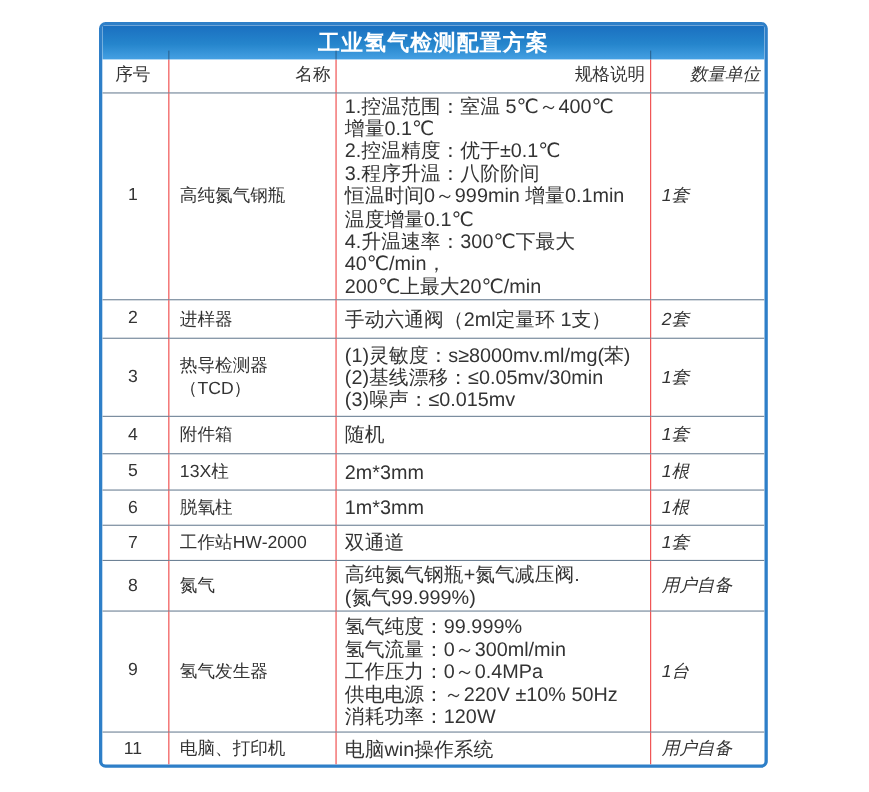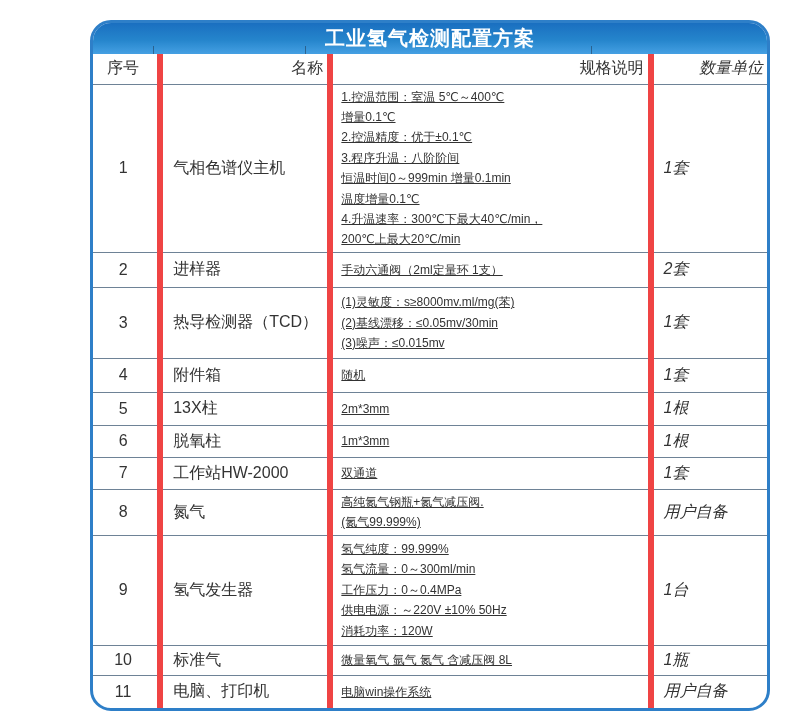--- a/index.html
+++ b/index.html
@@ -5,23 +5,23 @@
   html,body{margin:0;padding:0;}
   body{
     width:790px;height:720px;background:#ffffff;
     font-family:"Liberation Sans","DejaVu Sans",sans-serif;
     color:#333333;
   }
   .sheet{
     box-sizing:border-box;
     position:relative;
     margin:20px 0 0 90px;
-    width:680px;
+    width:608px;
     border:3px solid #2e7fc8;
-    border-radius:21px;
+    border-radius:6px;
     overflow:hidden;
     background:#ffffff;
   }
   .title-bar{
     position:relative;
     height:31px;
     background:linear-gradient(180deg,#1a6fc0 0%,#2585cc 55%,#45a0e3 100%);
     display:flex;align-items:center;justify-content:center;
   }
   .title-bar span{
@@ -33,35 +33,35 @@
   }
   .tb-stub.s1{left:60px}
   .tb-stub.s2{left:212px}
   .tb-stub.s3{left:498px}
   table{
     width:100%;
     border-collapse:collapse;
     table-layout:fixed;
   }
   th,td{
-    border-right:6px solid #ef4444;
+    border-right:1px solid #ef4444;
     border-bottom:1px solid #6e8296;
     vertical-align:middle;
     font-weight:normal;
     font-size:16px;
     padding:2px 4px 2px 0;
   }
   th:last-child,td:last-child{border-right:none;font-style:italic;}
   tbody tr:last-child td{border-bottom:none;margin-left:29px;}
   thead tr{height:30px;}
   th{text-align:right;padding-left:10px;}
   th.h-no{text-align:center;padding-left:0;}
   td.c-no{text-align:center;}
   td.c-name{padding-left:10px;}
-  td.c-spec{padding-left:8px;font-size:12px;text-decoration:underline;}
+  td.c-spec{padding-left:8px;font-size:18px;}
   td.c-spec div{line-height:20.4px;}
   td.c-qty{padding-left:10px;}
   
   tbody tr:nth-child(1){height:165px;}
   tbody tr:nth-child(2){height:35px;}
   tbody tr:nth-child(3){height:71px;}
   tbody tr:nth-child(4){height:34px;}
   tbody tr:nth-child(5){height:33px;}
   tbody tr:nth-child(6){height:32px;}
   tbody tr:nth-child(7){height:32px;}
@@ -91,21 +91,21 @@
       <tr>
         <th class="h-no">序号</th>
         <th>名称</th>
         <th>规格说明</th>
         <th>数量单位</th>
       </tr>
     </thead>
     <tbody>
         <tr>
           <td class="c-no">1</td>
-          <td class="c-name">气相色谱仪主机</td>
+          <td class="c-name">高纯氮气钢瓶</td>
           <td class="c-spec">
             <div>1.控温范围：室温 5℃～400℃</div>
             <div>增量0.1℃</div>
             <div>2.控温精度：优于±0.1℃</div>
             <div>3.程序升温：八阶阶间</div>
             <div>恒温时间0～999min 增量0.1min</div>
             <div>温度增量0.1℃</div>
             <div>4.升温速率：300℃下最大40℃/min，</div>
             <div>200℃上最大20℃/min</div>
           </td>
@@ -176,28 +176,20 @@
           <td class="c-spec">
             <div>氢气纯度：99.999%</div>
             <div>氢气流量：0～300ml/min</div>
             <div>工作压力：0～0.4MPa</div>
             <div>供电电源：～220V ±10% 50Hz</div>
             <div>消耗功率：120W</div>
           </td>
           <td class="c-qty">1台</td>
         </tr>
         <tr>
-          <td class="c-no">10</td>
-          <td class="c-name">标准气</td>
-          <td class="c-spec">
-            <div>微量氧气 氩气 氮气 含减压阀 8L</div>
-          </td>
-          <td class="c-qty">1瓶</td>
-        </tr>
-        <tr>
           <td class="c-no">11</td>
           <td class="c-name">电脑、打印机</td>
           <td class="c-spec">
             <div>电脑win操作系统</div>
           </td>
           <td class="c-qty">用户自备</td>
         </tr>
       </tbody>
   </table>
 </div>

